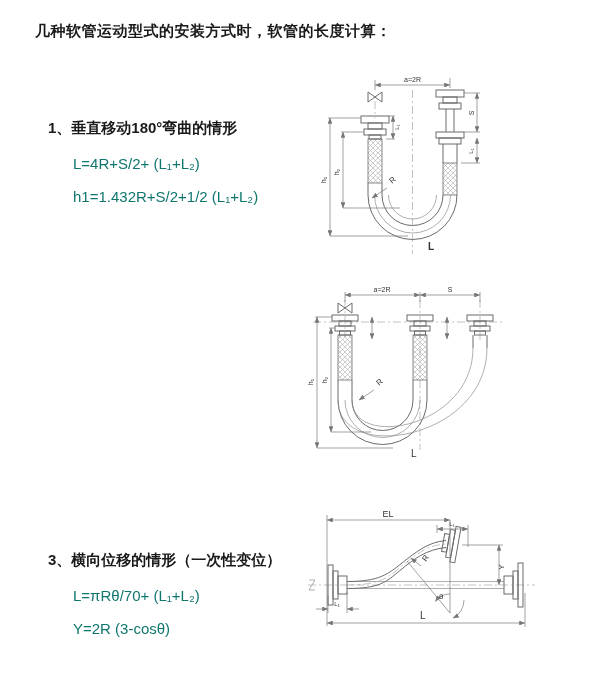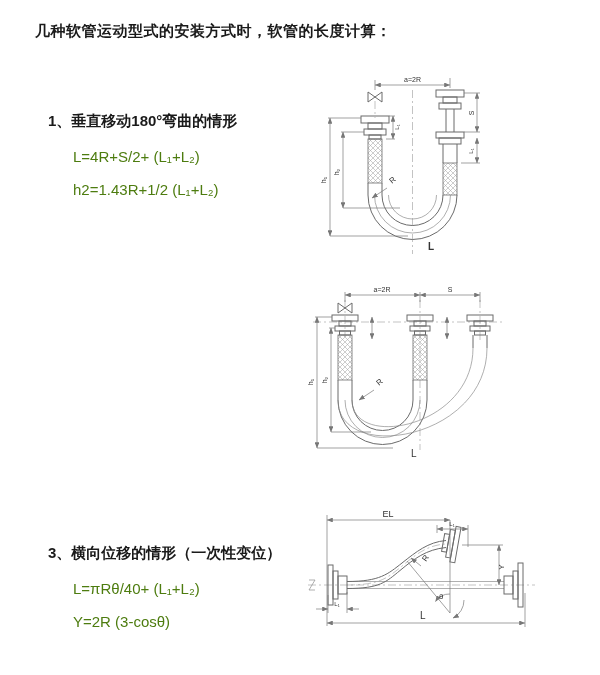--- a/index.html
+++ b/index.html
@@ -1,45 +1,45 @@
 <!DOCTYPE html>
 <html><head>
 <meta charset="utf-8">
 <style>
   html,body{margin:0;padding:0;background:#ffffff;}
   .page{position:relative;width:576px;height:675px;background:#fff;overflow:hidden;
         font-family:"Liberation Sans","DejaVu Sans",sans-serif;color:#1a1a1a;padding-left:47px;}
   .title{position:absolute;left:35px;top:22px;font-size:15px;font-weight:bold;letter-spacing:0.5px;}
   .section{position:absolute;}
-  .heading{font-size:15px;font-weight:bold;margin:8px 0 9px 0;}
-  .formula{font-size:15px;line-height:33px;margin-left:25px;white-space:pre;color:#4d7c0f;}
+  .heading{font-size:15px;font-weight:bold;margin:15px 0 9px 0;}
+  .formula{font-size:15px;line-height:33px;margin-left:25px;white-space:pre;color:#0f766e;}
   svg{position:absolute;}
   .geo{fill:none;stroke:#6b6b6b;stroke-width:1;}
   .thin{fill:none;stroke:#8d8d8d;stroke-width:0.7;}
   .dim{fill:none;stroke:#7a7a7a;stroke-width:0.7;}
   .cl{fill:none;stroke:#9a9a9a;stroke-width:0.6;stroke-dasharray:8 3 2 3;}
   .lab{fill:#333;font-family:"Liberation Sans","DejaVu Sans",sans-serif;}
 </style>
 </head>
 <body>
 
 <div class="page">
 
   <div class="title">几种软管运动型式的安装方式时，软管的长度计算：</div>
 
   <div class="section" style="left:48px;top:104px;">
     <div class="heading">1、垂直移动180°弯曲的情形</div>
     <div class="formula">L=4R+S/2+ (L₁+L₂)</div>
-    <div class="formula">h2=1.43R+1/2 (L₁+L₂)</div>
+    <div class="formula">h1=1.432R+S/2+1/2 (L₁+L₂)</div>
   </div>
 
 
   <div class="section" style="left:48px;top:536px;">
     <div class="heading">3、横向位移的情形（一次性变位）</div>
-    <div class="formula">L=πRθ/40+ (L₁+L₂)</div>
+    <div class="formula">L=πRθ/70+ (L₁+L₂)</div>
     <div class="formula">Y=2R (3-cosθ)</div>
   </div>
 
   <svg style="left:308px;top:68px;" width="250" height="195" viewBox="0 0 250 195">
     <defs>
       <marker id="ar1" viewBox="0 0 10 8" refX="9.5" refY="4" markerWidth="9" markerHeight="7" orient="auto-start-reverse">
         <path d="M0,0 10,4 0,8z" fill="#777"></path>
       </marker>
       <pattern id="ht1" width="5" height="5" patternUnits="userSpaceOnUse">
         <path d="M0,5 5,0 M0,0 5,5" stroke="#9c9c9c" stroke-width="0.5"></path>

